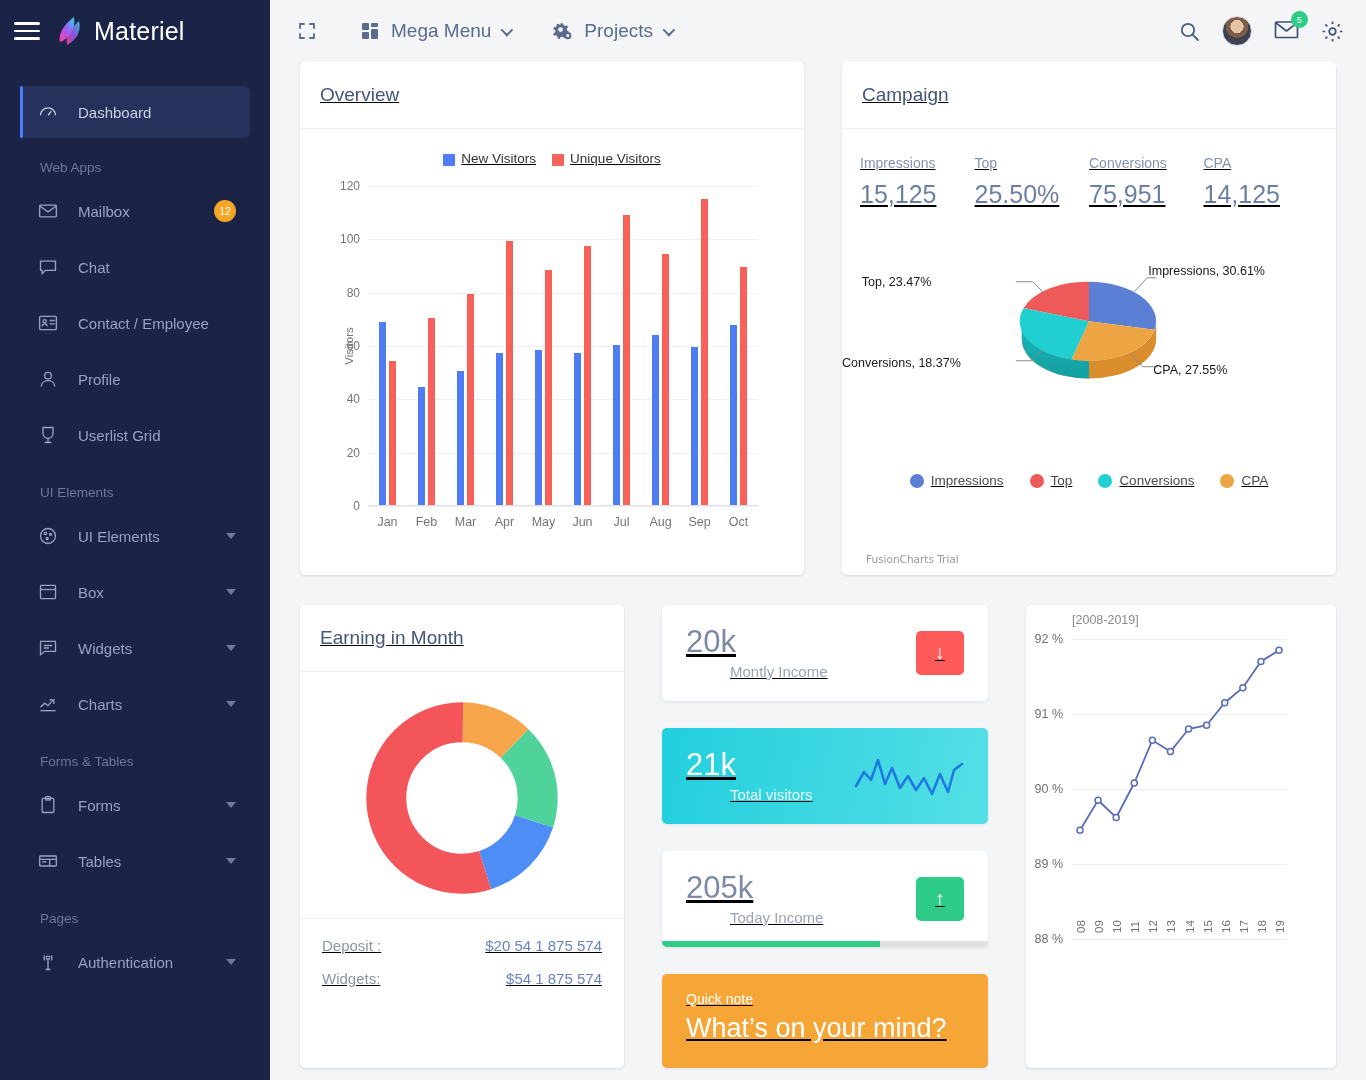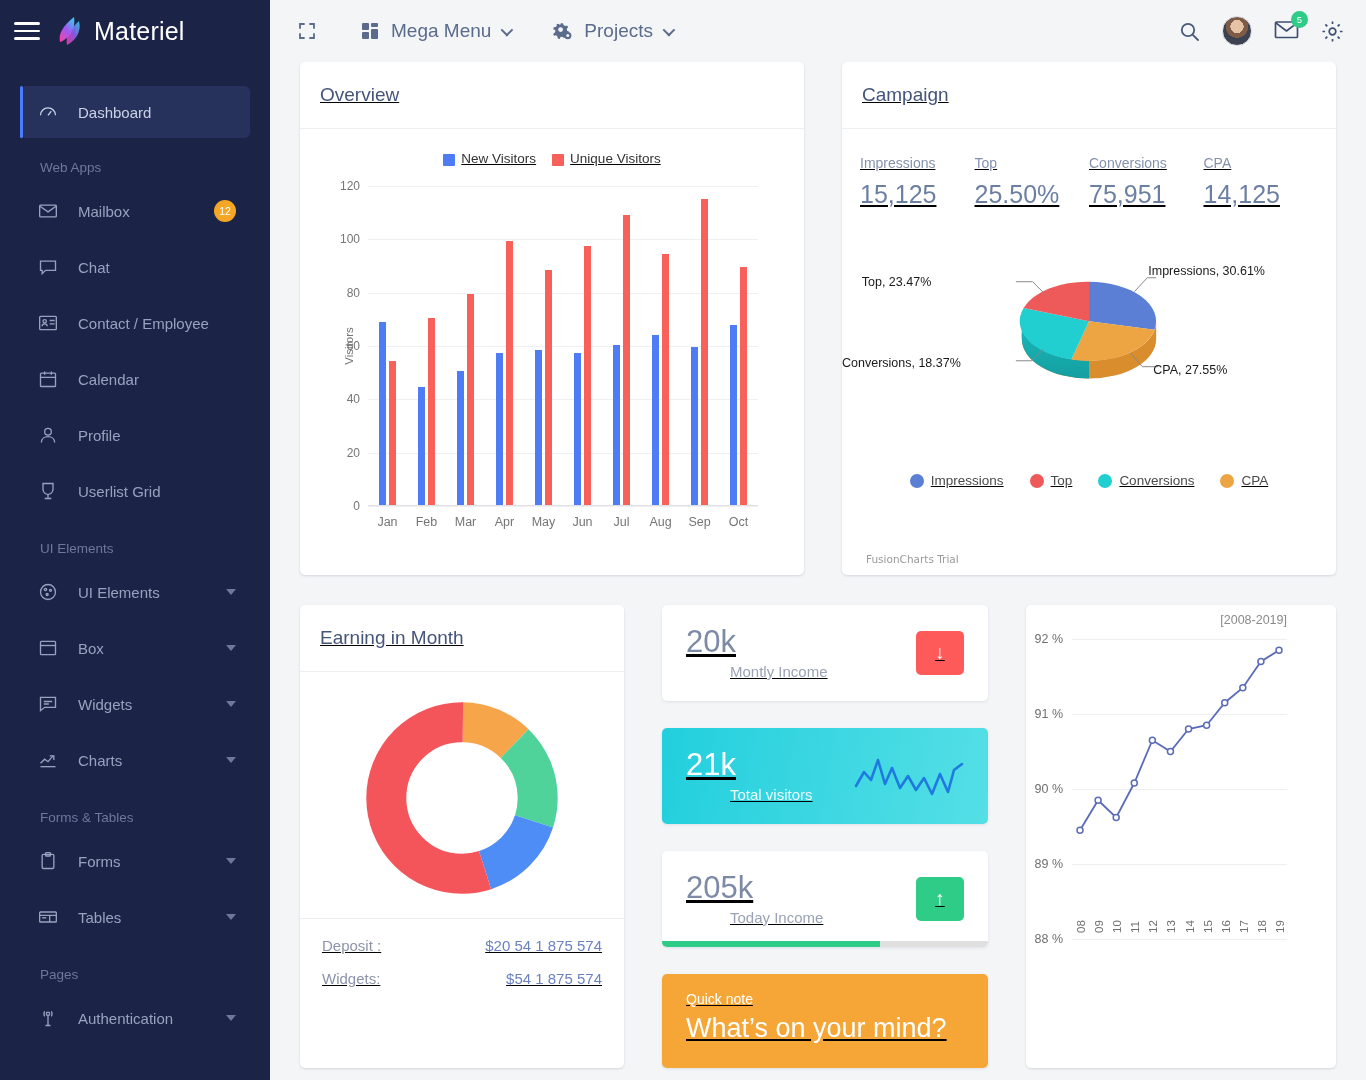--- a/index.html
+++ b/index.html
@@ -152,21 +152,21 @@
 
   .donut-wrap { display: flex; justify-content: center; padding: 26px 0 20px 0; }
   .ledger { padding: 18px 22px 0 22px; border-top: 1px solid #eceef2; margin: 0 0 0 0; }
   .ledger-row { display: flex; font-size: 15px; color: #8b94a8; margin-bottom: 16px; }
   .ledger-row b { margin-left: auto; font-weight: normal; color: #6b82c0; }
 
   .lplot { position: relative; margin: 34px 0 0 46px; width: 215px; height: 300px; }
   .lplot .grid { position: absolute; left: 0; right: 0; height: 1px; background: #eeeff3; }
   .lplot .ylab { position: absolute; right: calc(100% + 9px); font-size: 12.5px; color: #6f6f6f;
                  transform: translateY(-50%); white-space: nowrap; }
-  .lrange { position: absolute; top: -26px; left: 0; right: 0; text-align: right;
+  .lrange { position: absolute; top: -26px; left: 0; right: 0; text-align: left;
             font-size: 12.5px; color: #8a8a8a; }
   .xyear { position: absolute; top: 100%; font-size: 11.5px; color: #6f6f6f;
            transform: rotate(-90deg); transform-origin: left top; white-space: nowrap;
            padding-left: 6px; }
 </style>
 </head>
 <body>
 
 <aside id="sidebar">
   <div class="brand-row">
@@ -221,29 +221,20 @@
       </div>
       <div class="nav-item">
         <span class="ni-icon">
           <svg viewBox="0 0 24 24" width="20" height="20">
             <rect x="2" y="4" width="20" height="16" rx="1"></rect>
             <circle cx="8" cy="10" r="2"></circle>
             <path d="M5 16c0-2 1.5-3 3-3s3 1 3 3M14 9h6M14 13h6"></path>
           </svg>
         </span>
         <span>Contact / Employee</span>
-      </div>
-      <div class="nav-item">
-        <span class="ni-icon">
-          <svg viewBox="0 0 24 24" width="20" height="20">
-            <rect x="3" y="5" width="18" height="16" rx="1"></rect>
-            <path d="M3 10h18M8 3v4M16 3v4"></path>
-          </svg>
-        </span>
-        <span>Calendar</span>
       </div>
       <div class="nav-item">
         <span class="ni-icon">
           <svg viewBox="0 0 24 24" width="20" height="20">
             <circle cx="12" cy="8" r="4"></circle>
             <path d="M4 21c0-4.5 3.6-7 8-7s8 2.5 8 7"></path>
           </svg>
         </span>
         <span>Profile</span>
       </div>

